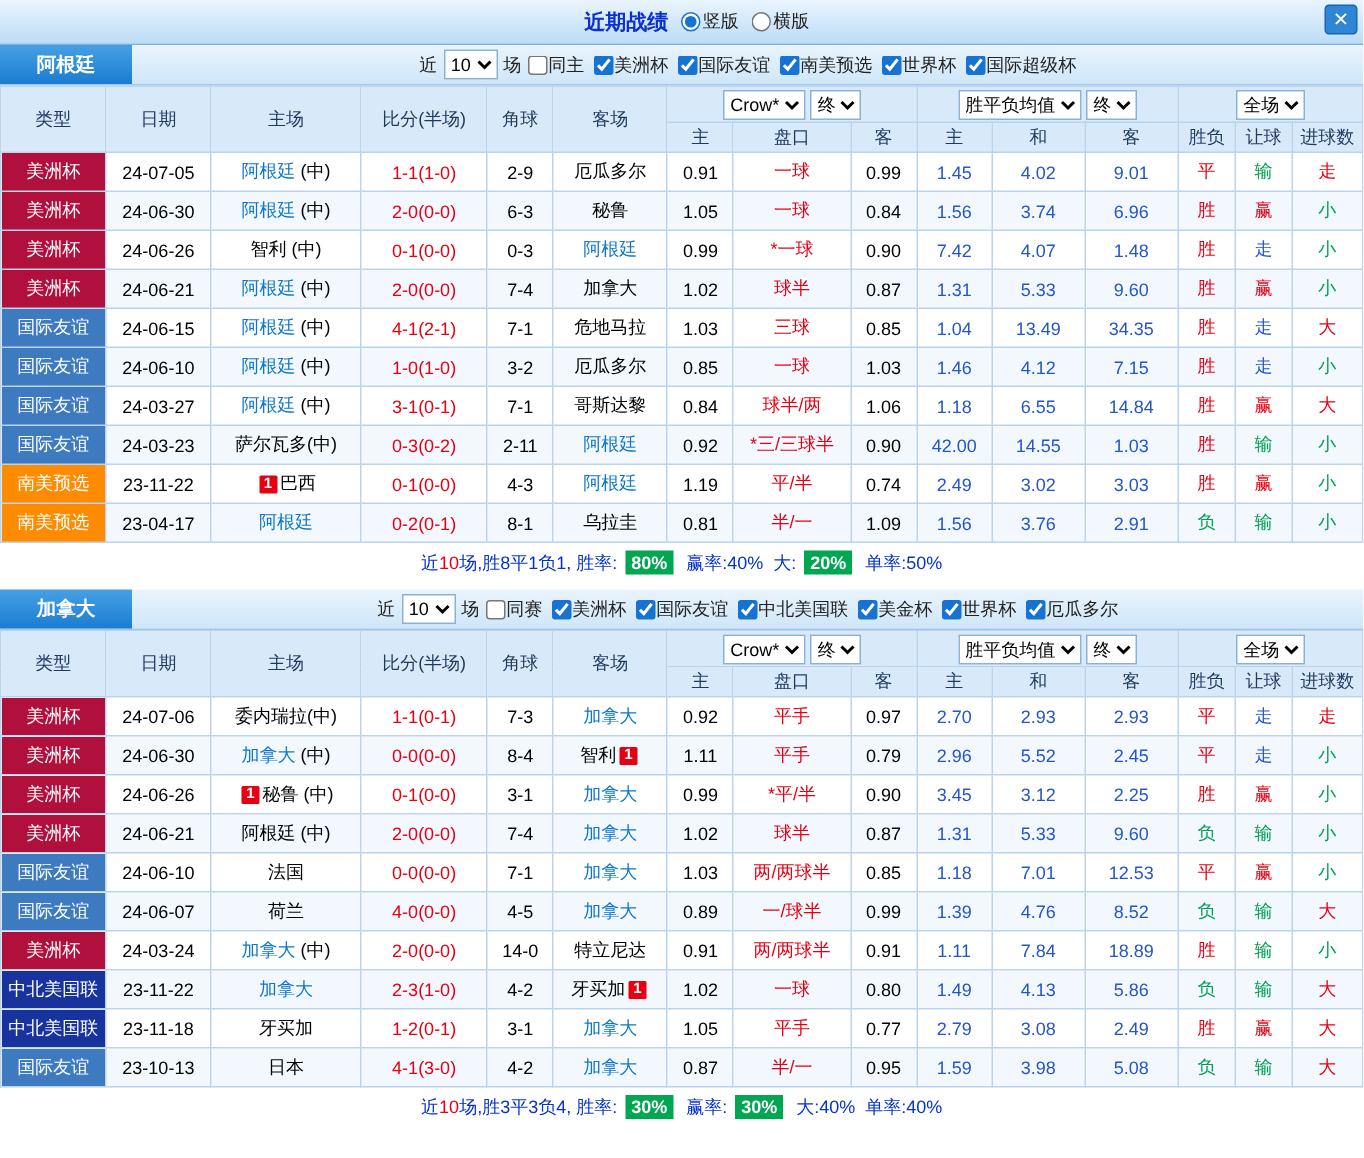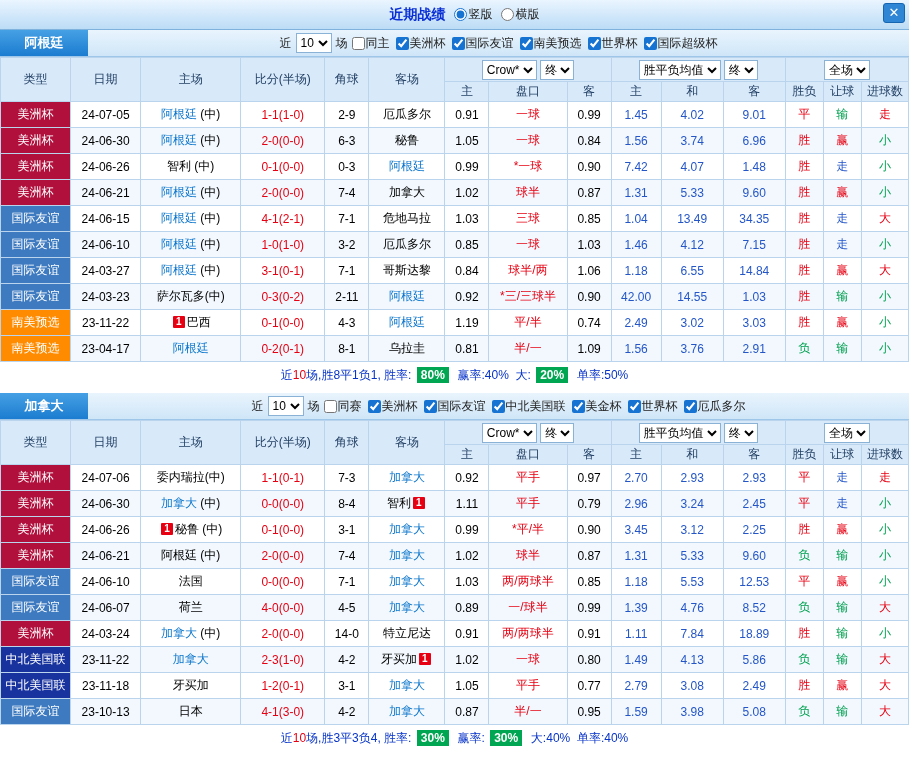--- a/index.html
+++ b/index.html
@@ -444,21 +444,21 @@
             <td class="type" style="background: rgb(177, 16, 61);">美洲杯</td>
             <td>24-06-30</td>
             <td><span class="hl">加拿大</span><span> (中)</span></td>
             <td class="score">0-0(0-0)</td>
             <td>8-4</td>
             <td><span>智利</span><span class="badge1">1</span></td>
             <td>1.11</td>
             <td class="hc">平手</td>
             <td>0.79</td>
             <td class="avg">2.96</td>
-            <td class="avg">3.24</td>
+            <td class="avg">5.52</td>
             <td class="avg">2.45</td>
             <td class="c-r">平</td>
             <td class="c-b">走</td>
             <td class="c-g">小</td>
           </tr>
           <tr>
             <td class="type" style="background: rgb(177, 16, 61);">美洲杯</td>
             <td>24-06-26</td>
             <td><span class="badge1">1</span><span>秘鲁</span><span> (中)</span></td>
             <td class="score">0-1(0-0)</td>
@@ -495,21 +495,21 @@
             <td class="type" style="background: rgb(61, 122, 192);">国际友谊</td>
             <td>24-06-10</td>
             <td><span>法国</span></td>
             <td class="score">0-0(0-0)</td>
             <td>7-1</td>
             <td><span class="hl">加拿大</span></td>
             <td>1.03</td>
             <td class="hc">两/两球半</td>
             <td>0.85</td>
             <td class="avg">1.18</td>
-            <td class="avg">5.53</td>
+            <td class="avg">7.01</td>
             <td class="avg">12.53</td>
             <td class="c-r">平</td>
             <td class="c-r">赢</td>
             <td class="c-g">小</td>
           </tr>
           <tr>
             <td class="type" style="background: rgb(61, 122, 192);">国际友谊</td>
             <td>24-06-07</td>
             <td><span>荷兰</span></td>
             <td class="score">4-0(0-0)</td>

